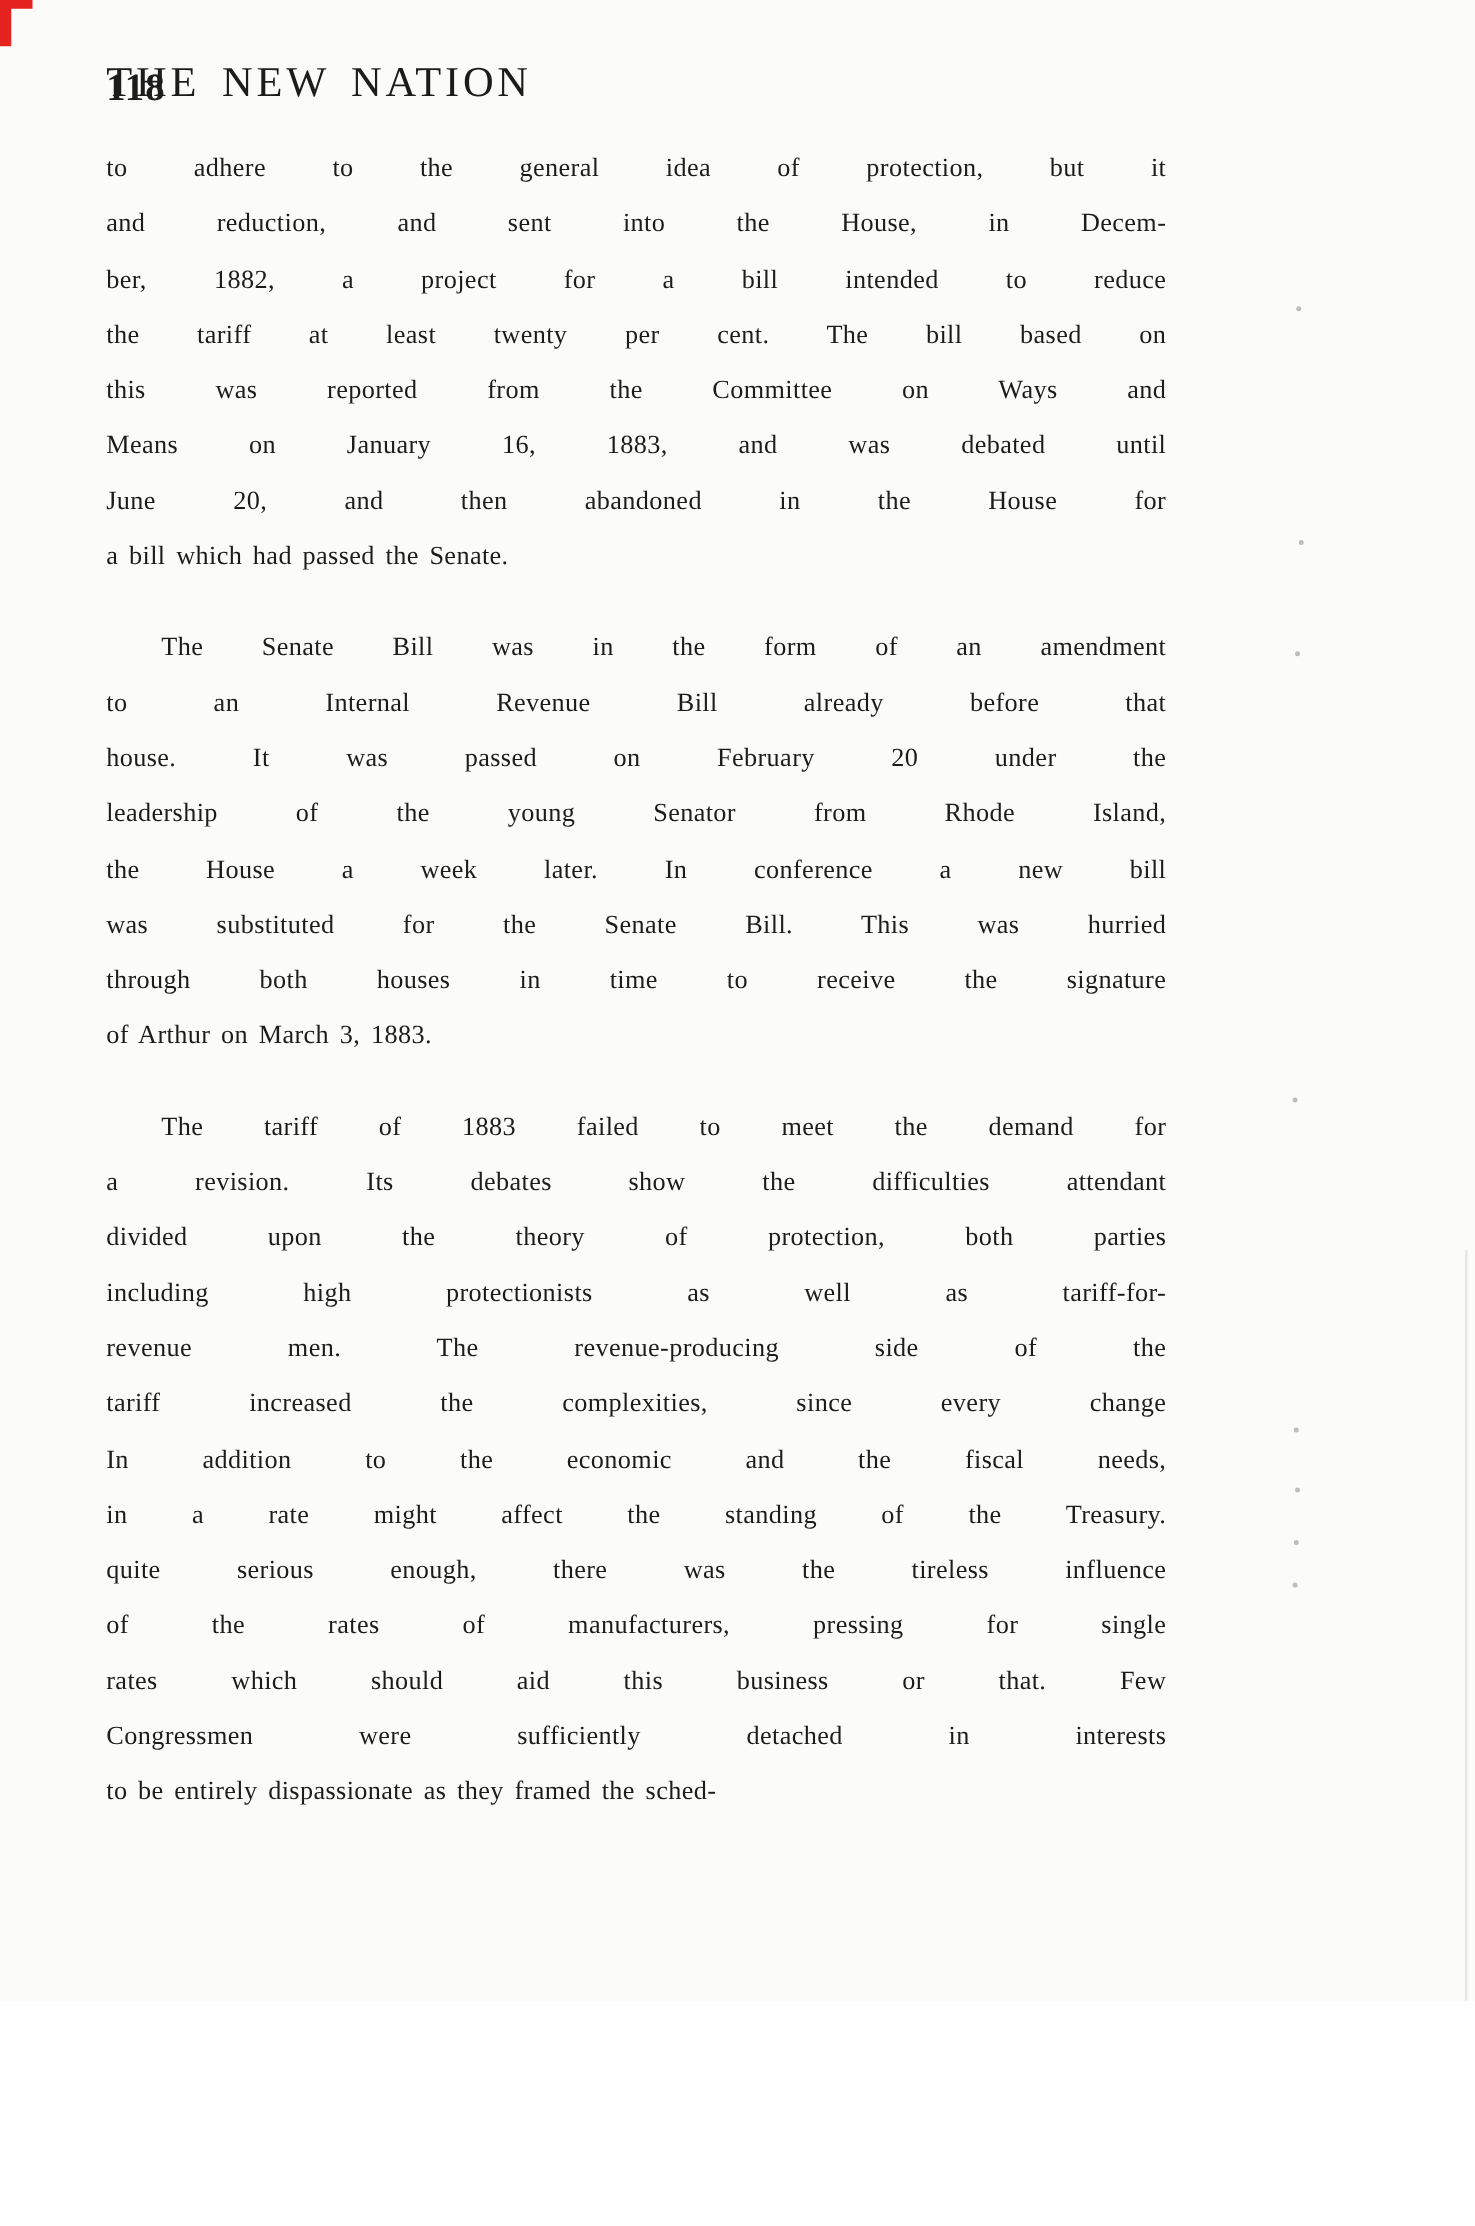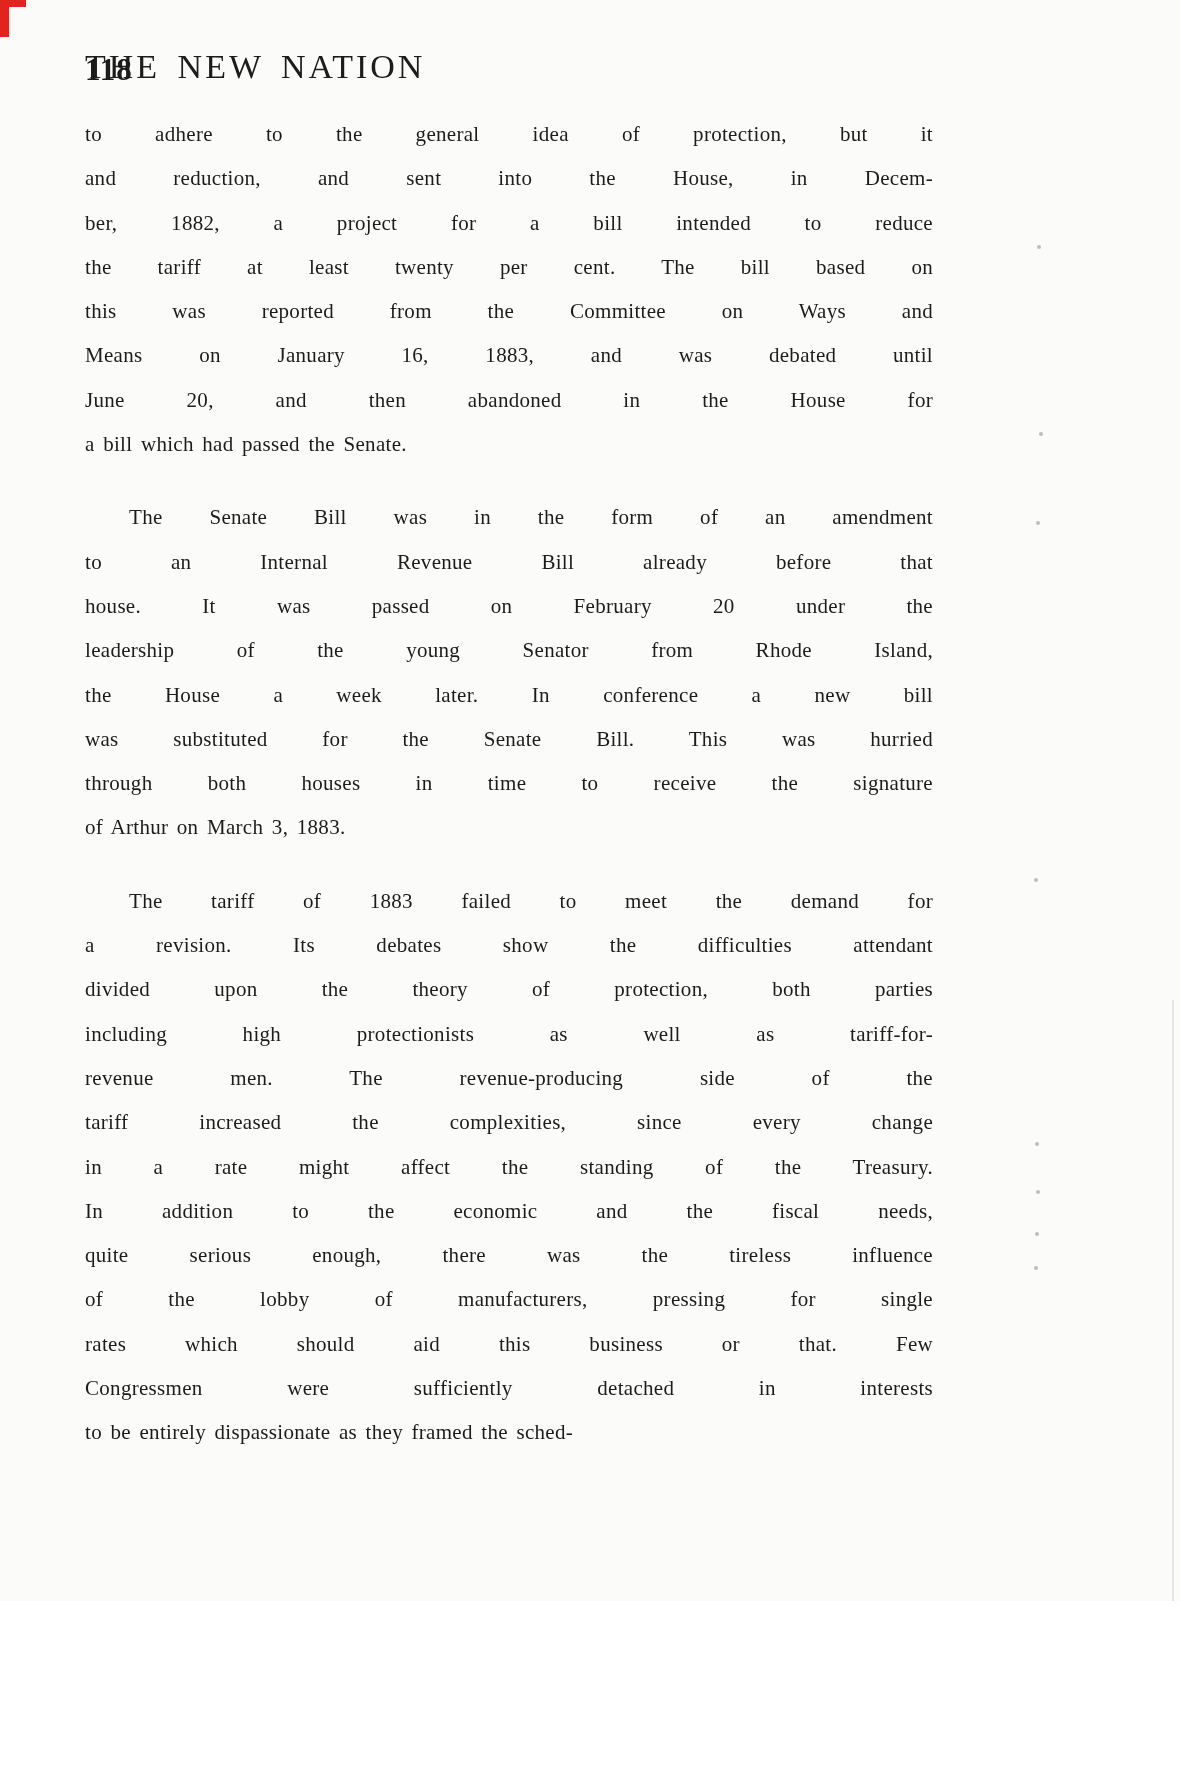--- a/index.html
+++ b/index.html
@@ -109,24 +109,24 @@
         <div class="line">through both houses in time to receive the signature</div>
         <div class="line last">of Arthur on March 3, 1883.</div>
       </div>
       <div class="paragraph">
         <div class="line indent">The tariff of 1883 failed to meet the demand for</div>
         <div class="line">a revision. Its debates show the difficulties attendant</div>
         <div class="line">divided upon the theory of protection, both parties</div>
         <div class="line">including high protectionists as well as tariff-for-</div>
         <div class="line">revenue men. The revenue-producing side of the</div>
         <div class="line">tariff increased the complexities, since every change</div>
+        <div class="line">In addition to the economic and the fiscal needs,</div>
         <div class="line">in a rate might affect the standing of the Treasury.</div>
-        <div class="line">In addition to the economic and the fiscal needs,</div>
         <div class="line">quite serious enough, there was the tireless influence</div>
-        <div class="line">of the lobby of manufacturers, pressing for single</div>
+        <div class="line">of the rates of manufacturers, pressing for single</div>
         <div class="line">rates which should aid this business or that. Few</div>
         <div class="line">Congressmen were sufficiently detached in interests</div>
         <div class="line last">to be entirely dispassionate as they framed the sched-</div>
       </div>
     </div>
 
   <div class="artifact red topleft-v"></div>
   <div class="artifact red topleft-h"></div>
   <div class="artifact red bottom-left"></div>
   <div class="artifact red bottom-right"></div>

